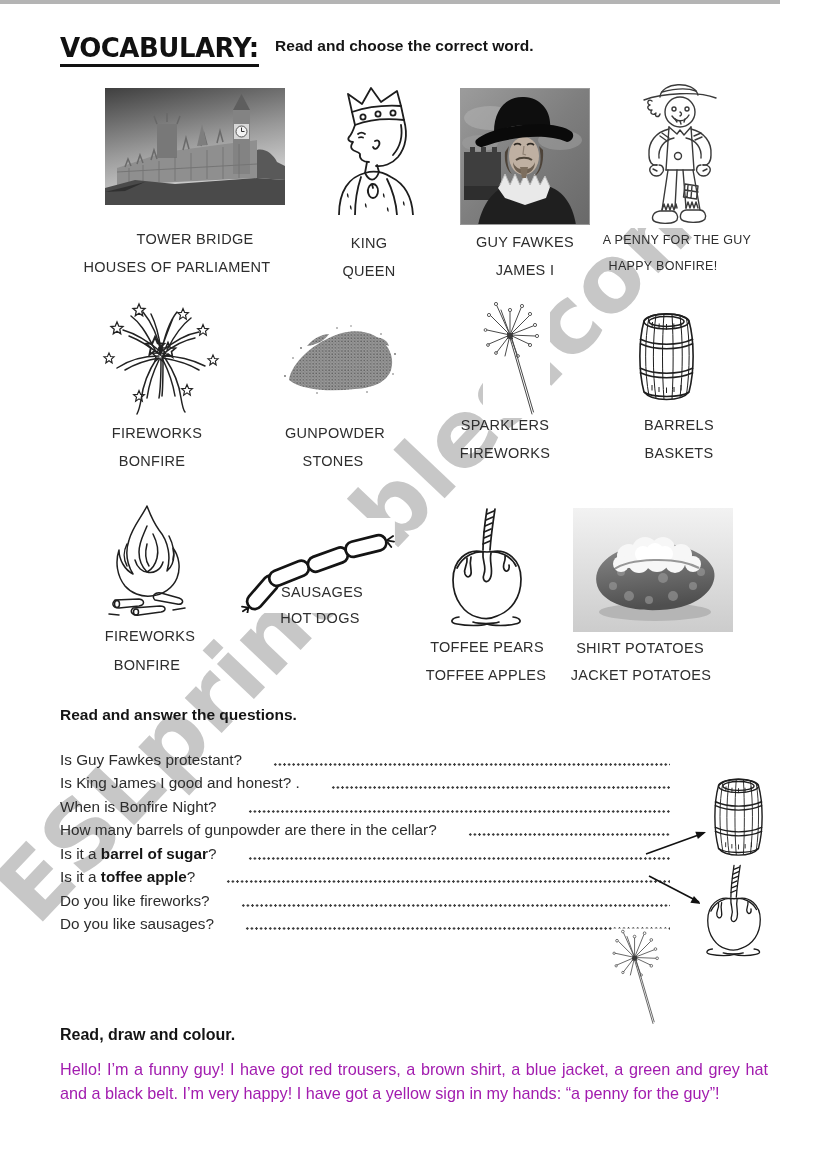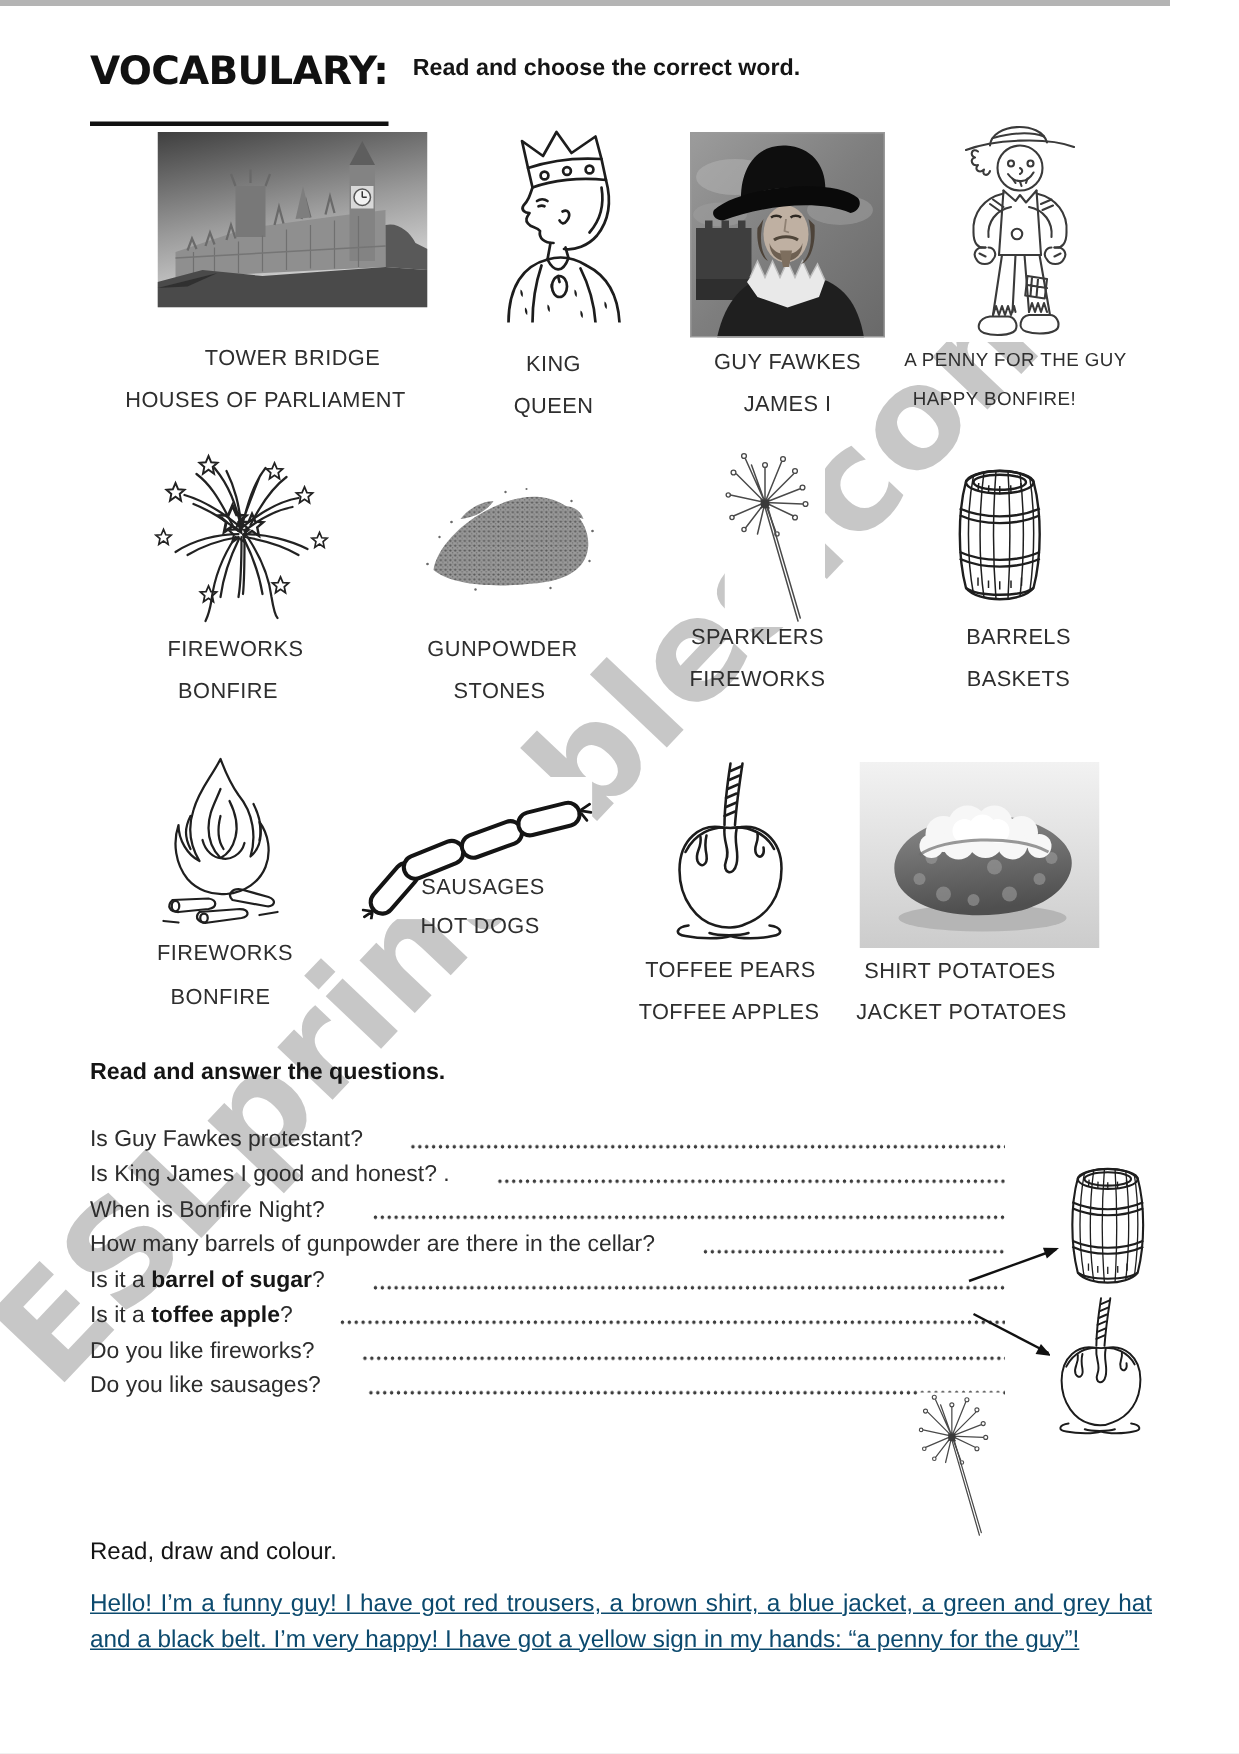--- a/index.html
+++ b/index.html
@@ -11,42 +11,42 @@
   
   .watermark{position:absolute;left:48px;top:845px;z-index:1;white-space:nowrap;
              font-size:93px;font-weight:700;letter-spacing:1px;color:#c7c7c7;
              line-height:1;transform:rotate(-46.5deg);transform-origin:0 100%;
              font-family:"DejaVu Sans","Liberation Sans",sans-serif;}
 
   .content{position:absolute;inset:0;z-index:2;}
 
   .title-row{position:absolute;left:60px;top:33px;white-space:nowrap;}
   .title{display:inline-block;font-size:26px;font-weight:700;letter-spacing:-0.5px;color:#111;
-         border-bottom:3px solid #111;padding-bottom:18px;font-family:"DejaVu Sans","Liberation Sans",sans-serif;}
+         border-bottom:3px solid #111;padding-bottom:1px;font-family:"DejaVu Sans","Liberation Sans",sans-serif;}
   .subtitle{display:inline-block;margin-left:12px;font-size:15.5px;font-weight:700;color:#151515;vertical-align:6px;}
 
   figure{margin:0;}
   .img{position:absolute;}
   .lbl{position:absolute;transform:translateX(-50%);font-size:14.5px;color:#2e2e2e;
        letter-spacing:0.3px;white-space:nowrap;}
   .lbl.sm{font-size:12.5px;}
 
   .q-head{position:absolute;left:60px;top:706px;font-size:15.5px;font-weight:700;color:#151515;}
   .q-list{position:absolute;left:60px;top:746px;width:610px;}
   .q-row{display:flex;align-items:flex-end;height:23.5px;gap:24px;}
   .q-row.short{padding-right:56px;}
   .q-text{white-space:pre;font-size:15.3px;line-height:21px;color:#2d2d2d;}
   .q-text b{font-weight:700;color:#161616;}
   .leader{flex:1;height:3px;margin:0 0 4px 3px;
           background-image:radial-gradient(circle,#3d3d3d 1.05px,rgba(0,0,0,0) 1.4px);
           background-size:4.6px 3px;background-repeat:repeat-x;}
 
-  .d-head{position:absolute;left:60px;top:1026px;font-size:16px;font-weight:400;color:#141414;}
+  .d-head{position:absolute;left:60px;top:1026px;font-size:16px;font-weight:700;color:#141414;}
   .d-par{position:absolute;left:60px;top:1058px;width:708px;font-size:16.2px;line-height:23.5px;
-         text-align:justify;color:#0c4a6e;text-decoration:underline;}
+         text-align:justify;color:#a21caf;}
 </style>
 </head>
 <body>
 
 <svg aria-hidden="true" style="position:absolute;width:0;height:0;overflow:hidden">
   <defs>
     <path id="star-shape" d="M0 -6 L1.8 -1.8 L6 -1.5 L2.8 1.3 L3.7 5.8 L0 3.2 L-3.7 5.8 L-2.8 1.3 L-6 -1.5 L-1.8 -1.8 Z" fill="none" stroke="#222" stroke-width="1.3"></path>
     <linearGradient id="g-sky" x1="0" y1="0" x2="0.3" y2="1">
       <stop offset="0" stop-color="#3f3f3f"></stop>
         <stop offset="0.55" stop-color="#9a9a9a"></stop>

